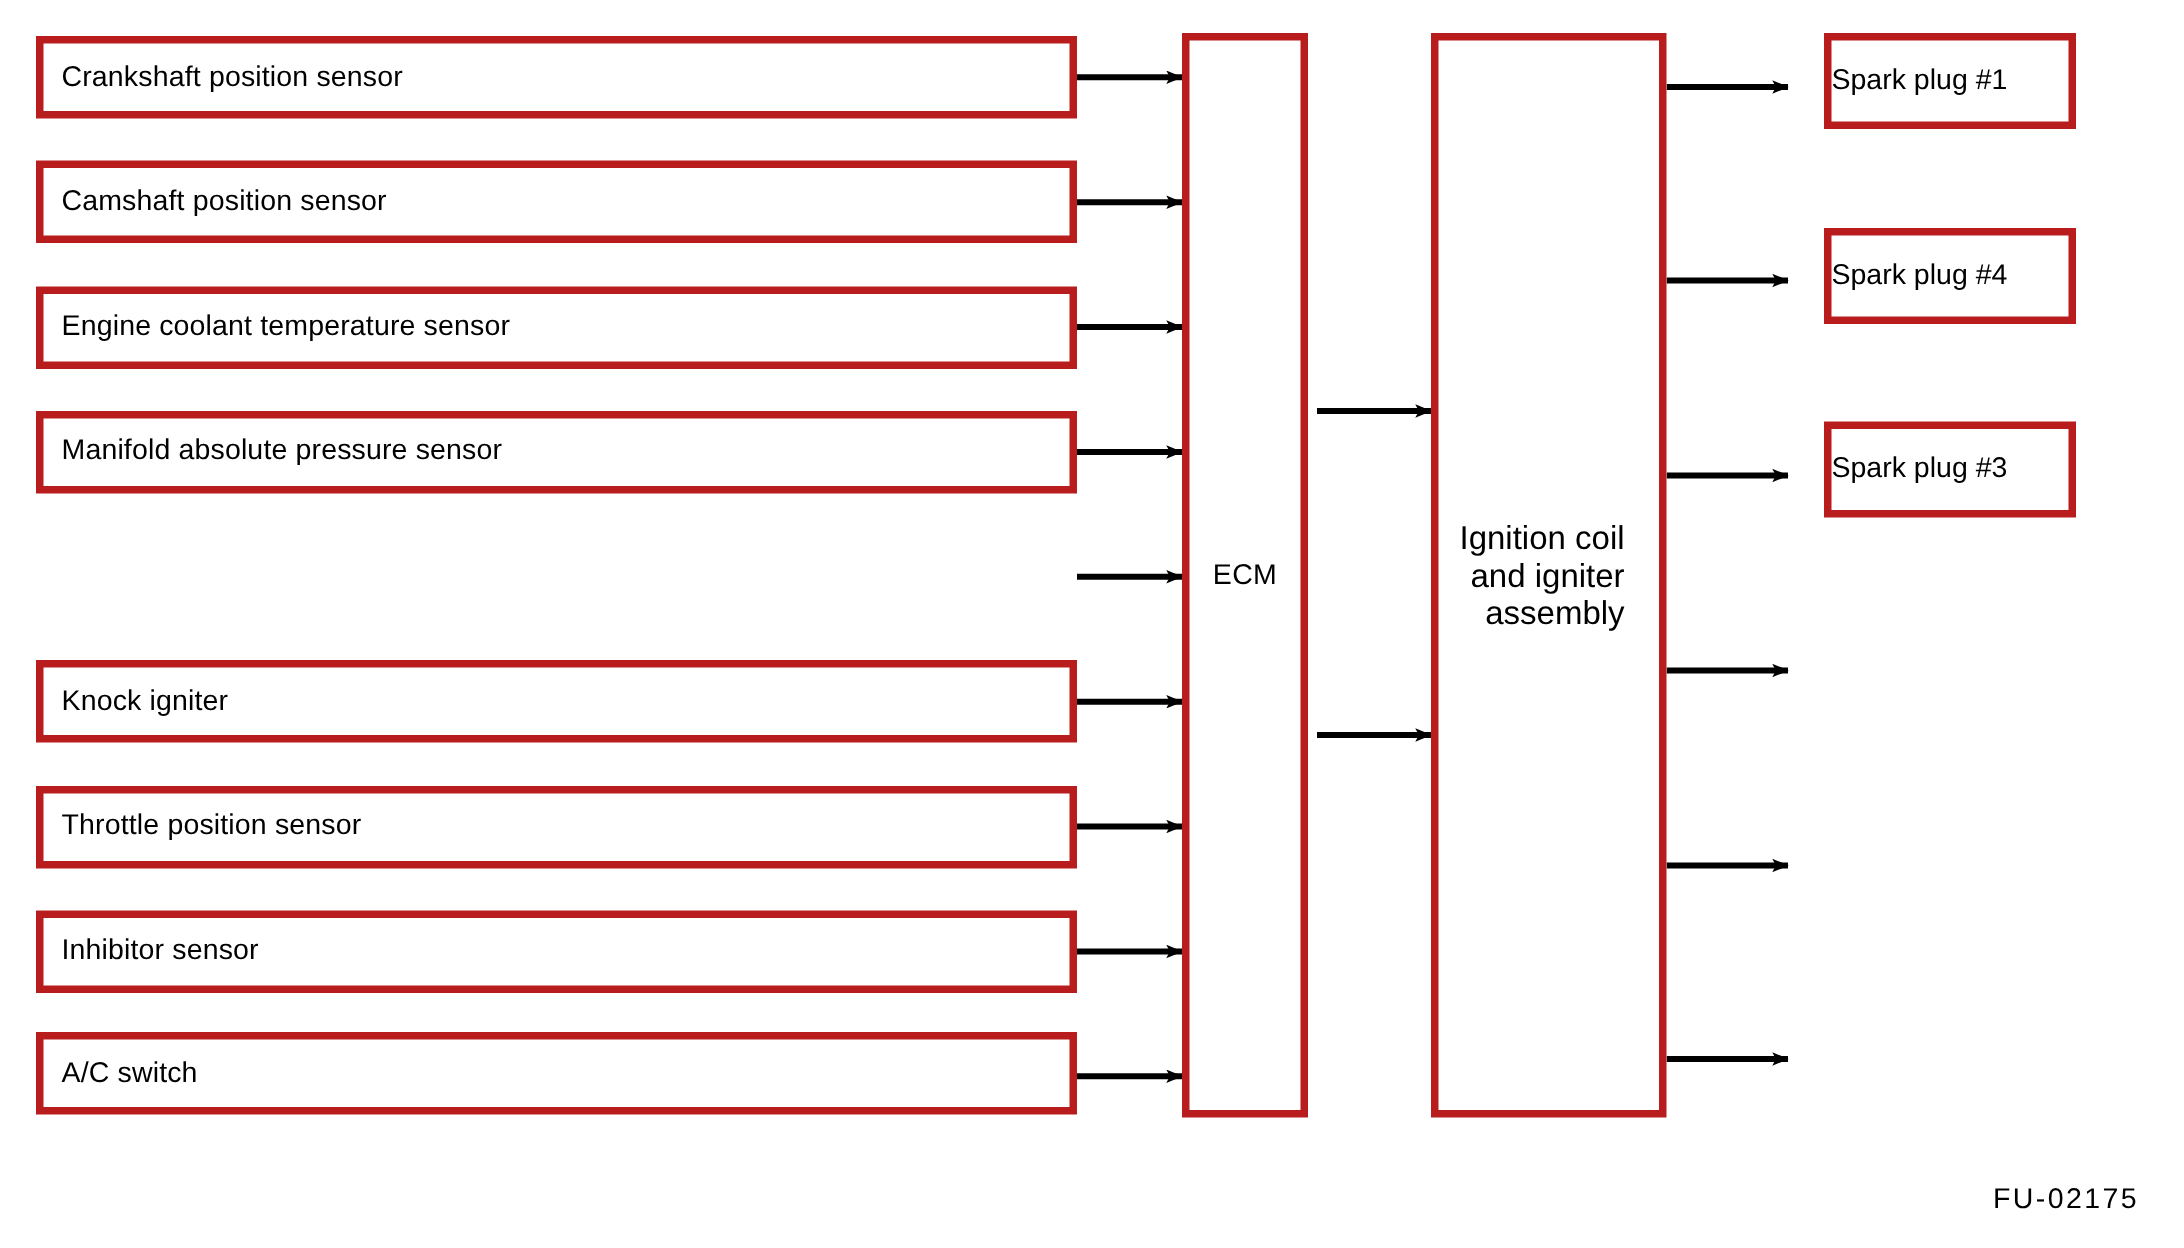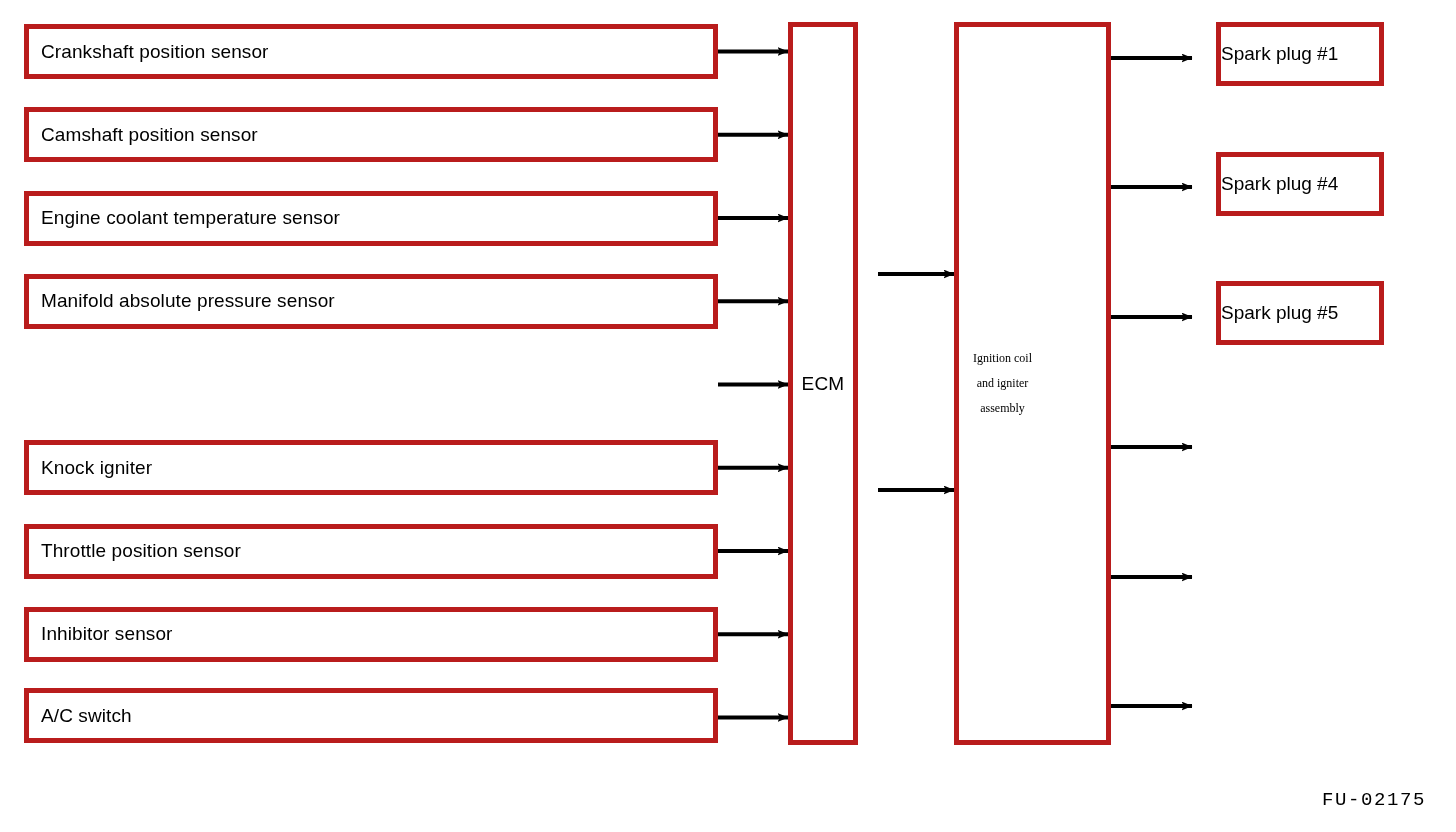--- a/index.html
+++ b/index.html
@@ -52,45 +52,44 @@
   .sensor-label {
     font-size: 19px;
     line-height: 22px;
     letter-spacing: 0.1px;
     white-space: nowrap;
   }
 
   .ecm-box {
     left: 788px;
     top: 22px;
-    width: 70px;
+    width: 84px;
     height: 723px;
     justify-content: center;
   }
   .ecm-label {
     font-size: 19px;
     line-height: 22px;
     letter-spacing: 0.2px;
   }
 
   .ignition-box {
     left: 954px;
     top: 22px;
     width: 157px;
     height: 723px;
     align-items: center;
     justify-content: flex-start;
     padding-left: 14px;
   }
   .ignition-label {
-    font-size: 12px;
+    font-size: 22px;
     line-height: 25px;
-    text-align: center;
+    text-align: right;
     white-space: pre-line;
-    font-family: Liberation Serif, serif;
   }
 
   .plug-box {
     left: 1192px;
     width: 168px;
     height: 64px;
     margin-left: 24px;
   }
   .plug-label {
     font-size: 19px;
@@ -98,21 +97,21 @@
     white-space: nowrap;
   }
 
   
   .figure-code {
     position: absolute;
     right: 30px;
     top: 789px;
     font-size: 19px;
     letter-spacing: 1.6px;
-    font-family: Liberation Mono, monospace;
+    font-family: Liberation Sans, sans-serif;
   }
 </style>
 </head>
 <body>
 
 <div id="diagram-root">
 
   <svg class="svg-layer" viewBox="0 0 1456 832" width="1456" height="832" xmlns="http://www.w3.org/2000/svg">
     <defs>
       <marker id="arrowhead" markerWidth="11" markerHeight="9" refX="10.5" refY="4.5" orient="auto" markerUnits="userSpaceOnUse">
@@ -192,21 +191,21 @@
 
   <div class="node-box plug-box" style="top:22px">
     <span class="plug-label">Spark plug #1</span>
   </div>
 
   <div class="node-box plug-box" style="top:151.6px">
     <span class="plug-label">Spark plug #4</span>
   </div>
 
   <div class="node-box plug-box" style="top:281.2px">
-    <span class="plug-label">Spark plug #5</span>
+    <span class="plug-label">Spark plug #3</span>
   </div>
 
 
 
 
   <div class="figure-code">FU-02175</div>
 
 </div>
 
 </body></html>

